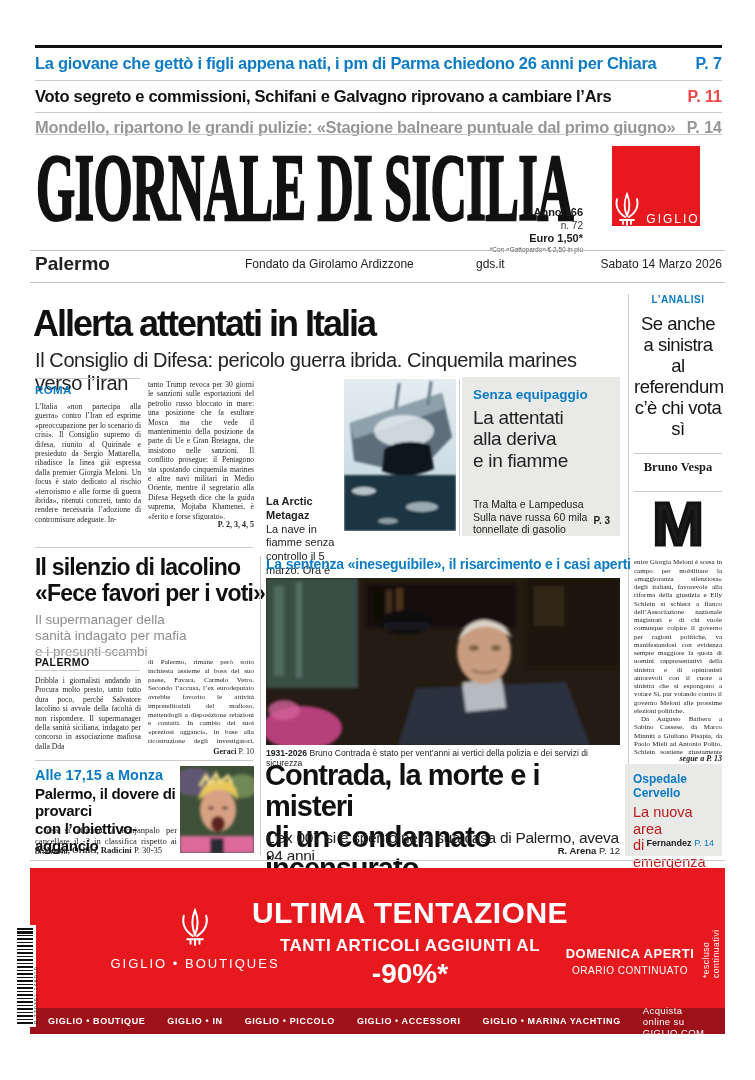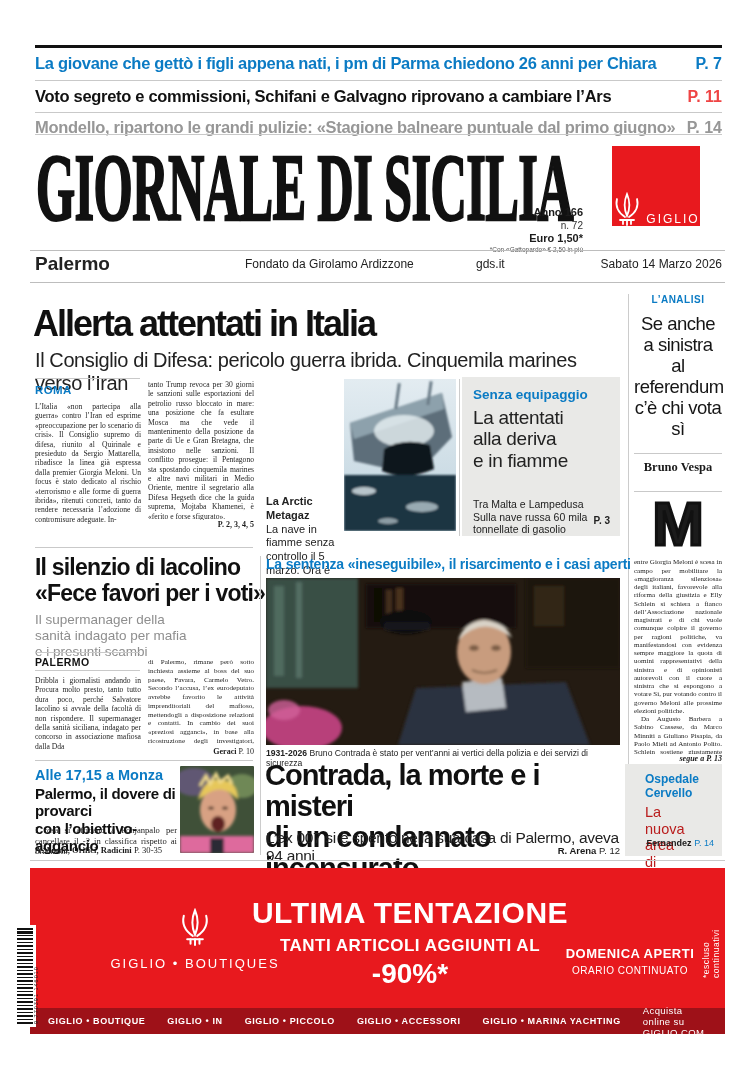--- a/index.html
+++ b/index.html
@@ -90,21 +90,21 @@
   #contrada-byline { position:absolute; left:266px; top:845px; width:354px; text-align:right; font-size:9.5px; }
 
   
   #monza-kicker { position:absolute; left:35px; top:767px; font-weight:700; font-size:14.5px; }
   #monza-headline { position:absolute; left:35px; top:785px; width:150px; font-weight:700; font-size:15px; line-height:1.15; letter-spacing:-0.3px; color:#101010; }
   #monza-body { position:absolute; left:35px; top:825px; width:142px; font-size:8.6px; line-height:1.25; }
   #monza-byline { position:absolute; left:35px; top:845px; width:142px; font-size:8.6px; }
   #monza-photo { position:absolute; left:180px; top:766px; width:74px; height:87px; overflow:hidden; border-radius:1px; }
 
   
-  #cervello-box { position:absolute; left:625px; top:764px; width:97px; height:92px; background:#e9e9e7; padding:8px 20px; }
+  #cervello-box { position:absolute; left:625px; top:764px; width:97px; height:92px; background:#e9e9e7; padding:8px 8px; }
   #cervello-box .k { font-weight:700; font-size:12px; }
   #cervello-box .h { font-size:14.5px; line-height:1.15; color:#b91c1c; margin-top:4px; }
   #cervello-box .by { position:absolute; right:8px; bottom:8px; font-size:9px; }
   .byline-b { font-weight:700; }
 
   
   #ad { position:absolute; left:30px; top:868px; width:695px; height:166px; }
   #ad-main { position:absolute; inset:0 0 26px 0; background:#e8191e; }
   #ad-nav { position:absolute; left:0; right:0; bottom:0; height:26px; background:#9e1118; display:flex; align-items:center; padding:0 18px; gap:22px; }
   #ad-nav .item { color:#fff; font-size:9px; font-weight:700; letter-spacing:0.6px; white-space:nowrap; }

